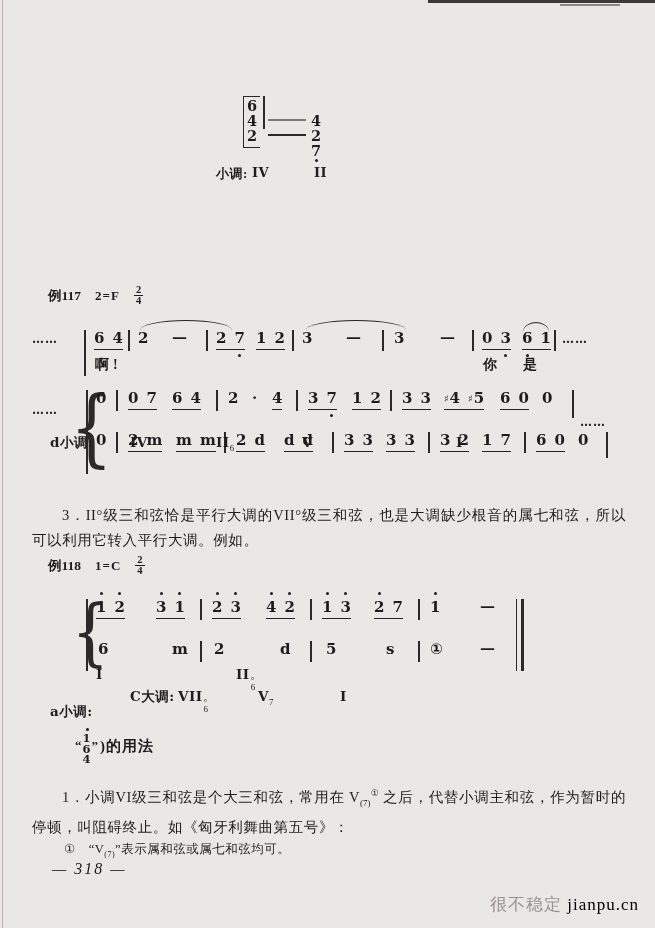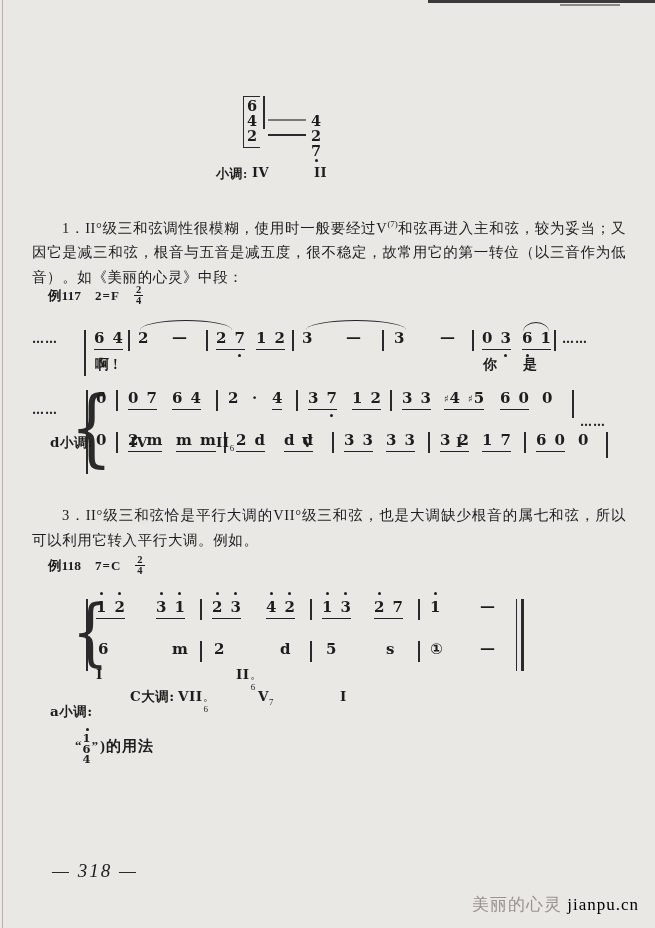--- a/index.html
+++ b/index.html
@@ -70,21 +70,21 @@
       display:flex;align-items:center;}
   .hwrap{display:inline-flex;align-items:center;margin:0 1px;}
   .hstk{display:inline-flex;flex-direction:column;align-items:center;line-height:10.5px;
         font-size:11.5px;font-family:"DejaVu Serif",serif;position:relative;padding-top:5px;}
   .hdot{position:absolute;top:0;left:50%;width:3px;height:3px;margin-left:-1.5px;
         background:#1d1d1d;border-radius:50%;}
   .hq{font-size:13px;}
 
   .footnote{position:absolute;left:64px;top:841px;font-size:12.5px;letter-spacing:.5px;}
   .footnote sub{font-size:8px;}
-  .pagenum{position:absolute;left:52px;top:860px;font-size:19px;font-style:italic;letter-spacing:2px;}
+  .pagenum{position:absolute;left:52px;top:860px;font-size:16px;font-style:italic;letter-spacing:2px;}
   .watermark{position:absolute;right:16px;top:893px;font-size:17px;letter-spacing:1px;}
   .wm-site{color:#97948f;}
   .wm-domain{color:#000000;text-decoration:none;}
 </style>
 </head>
 <body>
 
 <div class="page">
   <div class="edge-left"></div>
   <div class="artifact-top"></div>
@@ -100,21 +100,20 @@
     <div class="dline2"></div>
     <span class="dnum" style="left:279px;top:18px">4</span>
     <span class="dnum" style="left:279px;top:33px">2</span>
     <span class="dnum" style="left:279px;top:48px">7</span>
     <div class="ddot"></div>
     <span class="dlab" style="left:186px">小调:</span>
     <span class="dlab rn" style="left:222px;font-family:'DejaVu Serif',serif">IV</span>
     <span class="dlab rn" style="left:284px;font-family:'DejaVu Serif',serif">II</span>
   </div>
 
-  <p class="para" style="top:197px"><span>1．II°级三和弦调性很模糊，使用时一般要经过V</span><sup>(7)</sup><span>和弦再进入主和弦，较为妥当；又因它是减三和弦，根音与五音是减五度，很不稳定，故常用它的第一转位（以三音作为低音）。如《美丽的心灵》中段：</span></p>
 
   <div class="exhead" style="top:285px">
     <span>例117</span>
     <span class="exkey">2=F</span>
     <span class="meter">
         <span class="num">2</span>
         <span>4</span>
       </span>
   </div>
   <div class="mline" style="top: 329px; height: 56px; position: absolute;">
@@ -333,21 +332,21 @@
       <span class="hlbl" style="left: 100px;"><b class="rn">IV</b></span>
       <span class="hlbl" style="left: 186px;"><b class="rn">II</b><sub>6</sub></span>
       <span class="hlbl" style="left: 272px;"><b class="rn">V</b></span>
       <span class="hlbl" style="left: 426px;"><b class="rn">I</b></span>
     </div>
 
   <p class="para" style="top:488px"><span>3．II°级三和弦恰是平行大调的VII°级三和弦，也是大调缺少根音的属七和弦，所以可以利用它转入平行大调。例如。</span></p>
 
   <div class="exhead" style="top:555px">
     <span>例118</span>
-    <span class="exkey">7=C</span>
+    <span class="exkey">1=C</span>
     <span class="meter">
         <span class="num">2</span>
         <span>4</span>
       </span>
   </div>
   <div class="mline" style="top: 598px; height: 40px; position: absolute;">
       <div class="brace" style="font-size: 72px; left: 42px; top: -2px;">{</div>
       <div class="bar" style="height: 72px; left: 56px;"></div>
       <div class="grp" style="left: 66px;">
         <div class="notes u">
@@ -462,21 +461,23 @@
           <i class="hdot"></i>
           <span>1</span>
           <span>6</span>
           <span>4</span>
         </span>
         <span class="hq">”</span>
       </span>
       <span>)的用法</span>
   </div>
 
-
+  <p class="para" style="top:766px"><span>1．小调VI级三和弦是个大三和弦，常用在 V</span><sub>(7)</sub><span class="refsup">①</span><span> 之后，代替小调主和弦，作为暂时的停顿，叫阻碍终止。如《匈牙利舞曲第五号》：</span></p>
+
+  <div class="footnote"><span>①　“V</span><sub>(7)</sub><span>”表示属和弦或属七和弦均可。</span></div>
 
   <div class="pagenum">— 318 —</div>
 
   <div class="watermark">
-    <span class="wm-site">美丽的心灵</span>
+    <span class="wm-site">很不稳定</span>
     <a class="wm-domain" href="#">jianpu.cn</a>
   </div>
 </div>
 
 </body></html>

